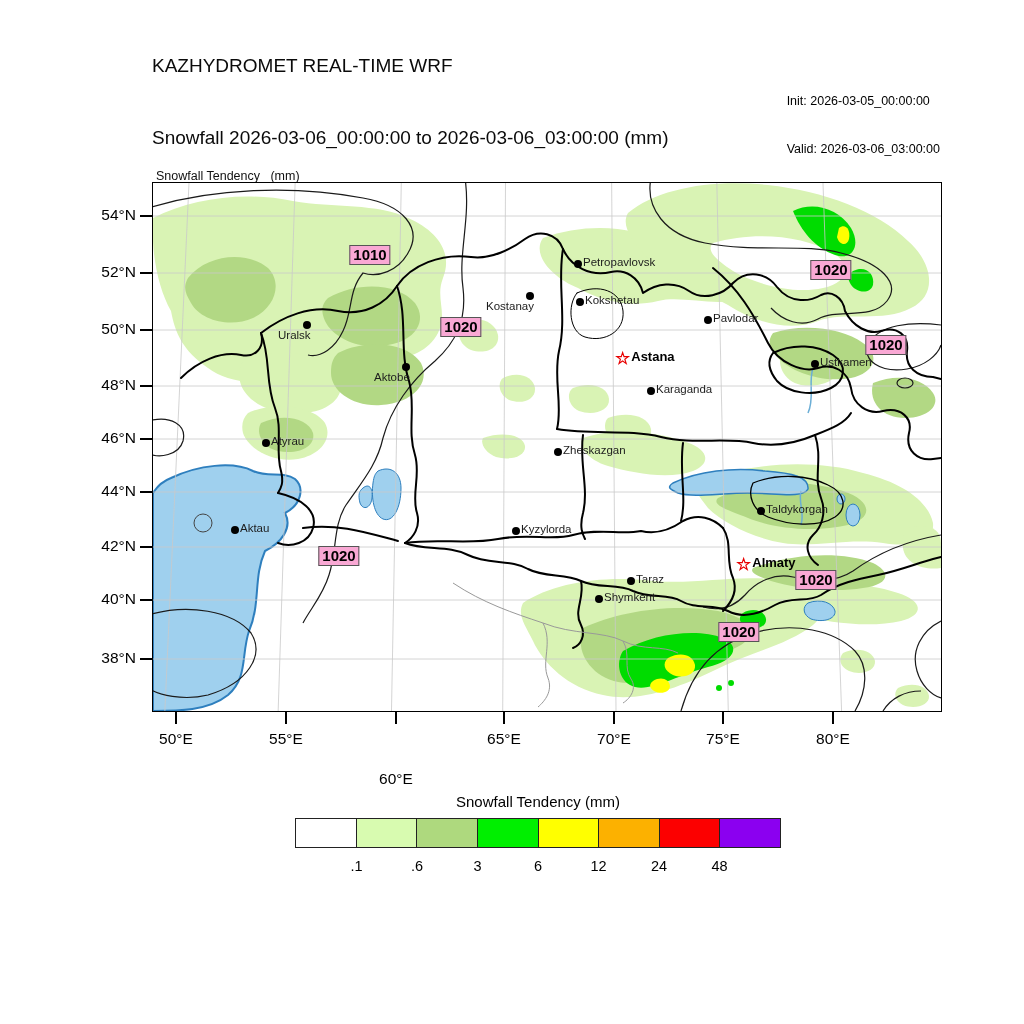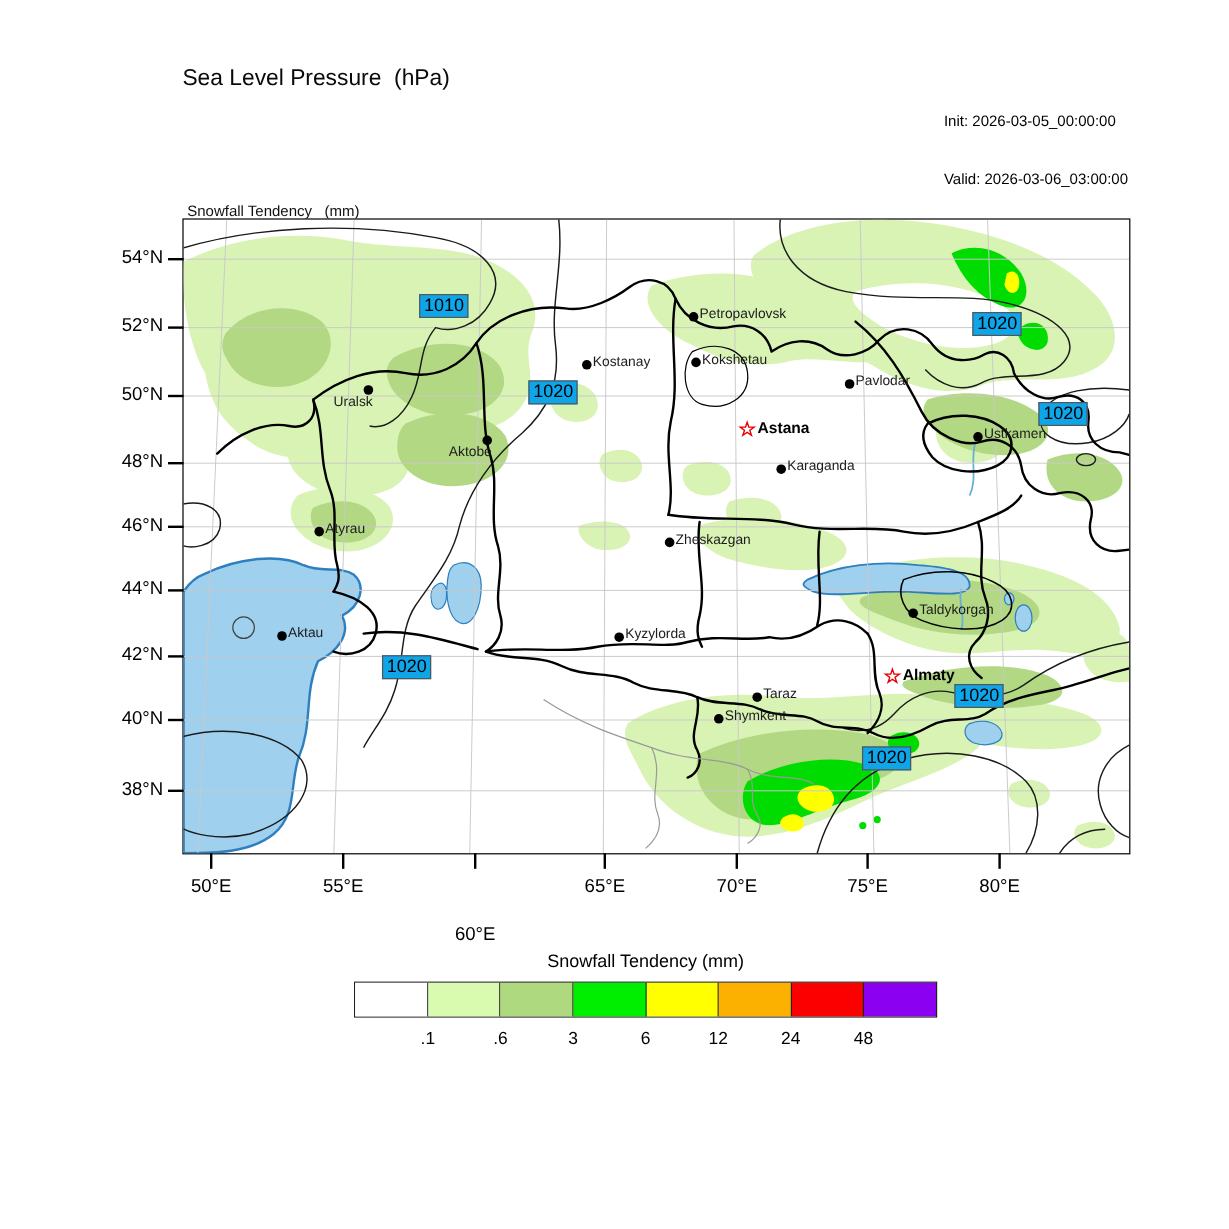--- a/index.html
+++ b/index.html
@@ -11,41 +11,43 @@
   #toplegend{position:absolute;left:156px;top:136px;font-size:12.5px;line-height:16px;white-space:pre;color:#111;}
   
   #map{position:absolute;left:152px;top:182px;width:788px;height:528px;border:1px solid #000;background:#fff;}
   #map svg{position:absolute;left:0;top:0;}
   #city-layer,#plabel-layer{position:absolute;left:0;top:0;width:100%;height:100%;}
   .city{position:absolute;display:flex;align-items:flex-end;transform:translate(-5px,-50%);white-space:nowrap;}
   .dot-marker{width:8px;height:8px;background:#000;border-radius:50%;flex:0 0 auto;}
   .star-marker{color:var(--star,#e80000);font-size:17px;font-weight:bold;line-height:10px;flex:0 0 auto;}
   .city-label{font-size:11.5px;color:#1c1c1c;margin-left:1px;}
   .capital .city-label{font-weight:bold;font-size:13px;color:#000;}
-  .plabel{position:absolute;transform:translate(-50%,-50%);background:#0ea5e9;border:1px solid #555;
-          padding:0 3px 1px 3px;font-size:15px;color:#000;line-height:17px;}
+  .plabel{position:absolute;transform:translate(-50%,-50%);background:#f9a8d4;border:1px solid #555;
+          padding:0 3px 1px 3px;font-size:15px;color:#000;line-height:17px;font-weight:bold;}
   
   .lat-tick{position:absolute;right:100%;width:13px;height:2px;background:#000;}
   .lat-label{position:absolute;right:calc(100% + 17px);transform:translateY(-55%);font-size:15.5px;}
   .lon-tick{position:absolute;top:100%;height:13px;width:2px;background:#000;}
   .lon-label{position:absolute;top:calc(100% + 19px);transform:translateX(-50%);font-size:15.5px;}
   
   #cbar-title{position:absolute;left:295px;top:793px;width:486px;text-align:center;font-size:15px;}
   #cbar{position:absolute;left:295px;top:818px;width:486px;height:30px;display:flex;border:1px solid #222;box-sizing:border-box;}
   .cbar-seg{flex:1 1 0;border-right:1px solid #222;}
   .cbar-seg:last-child{border-right:none;}
   #cbar-labels{position:absolute;left:295px;top:858px;width:486px;height:20px;font-size:14.5px;}
   .cbar-lab{position:absolute;transform:translateX(-50%);}
 </style>
 </head>
 <body>
 
 <div id="page">
 
   <div id="titleblock">
+    <div>KAZHYDROMET REAL-TIME WRF</div>
+    <div>Snowfall 2026-03-06_00:00:00 to 2026-03-06_03:00:00 (mm)</div>
     <div>Sea Level Pressure  (hPa)</div>
   </div>
 
   <div id="initblock">
     <div>Init: 2026-03-05_00:00:00</div>
     <div>Valid: 2026-03-06_03:00:00</div>
   </div>
 
   <div id="toplegend">
     <div>Snowfall Tendency   (mm)</div>
@@ -185,21 +187,21 @@
         <div class="plabel" style="left: 733px; top: 162px;">1020</div>
         <div class="plabel" style="left: 186px; top: 373px;">1020</div>
         <div class="plabel" style="left: 663px; top: 397px;">1020</div>
         <div class="plabel" style="left: 586px; top: 449px;">1020</div>
       </div>
     <div id="city-layer">
         <div class="city" style="left: 426px; top: 79px;">
           <span class="dot-marker"></span>
           <span class="city-label">Petropavlovsk</span>
         </div>
-        <div class="city" style="left: 337px; top: 119px;">
+        <div class="city" style="left: 337px; top: 119px; flex-direction: column;">
           <span class="dot-marker"></span>
           <span class="city-label">Kostanay</span>
         </div>
         <div class="city" style="left: 428px; top: 117px;">
           <span class="dot-marker"></span>
           <span class="city-label">Kokshetau</span>
         </div>
         <div class="city" style="left: 556px; top: 135px;">
           <span class="dot-marker"></span>
           <span class="city-label">Pavlodar</span>

